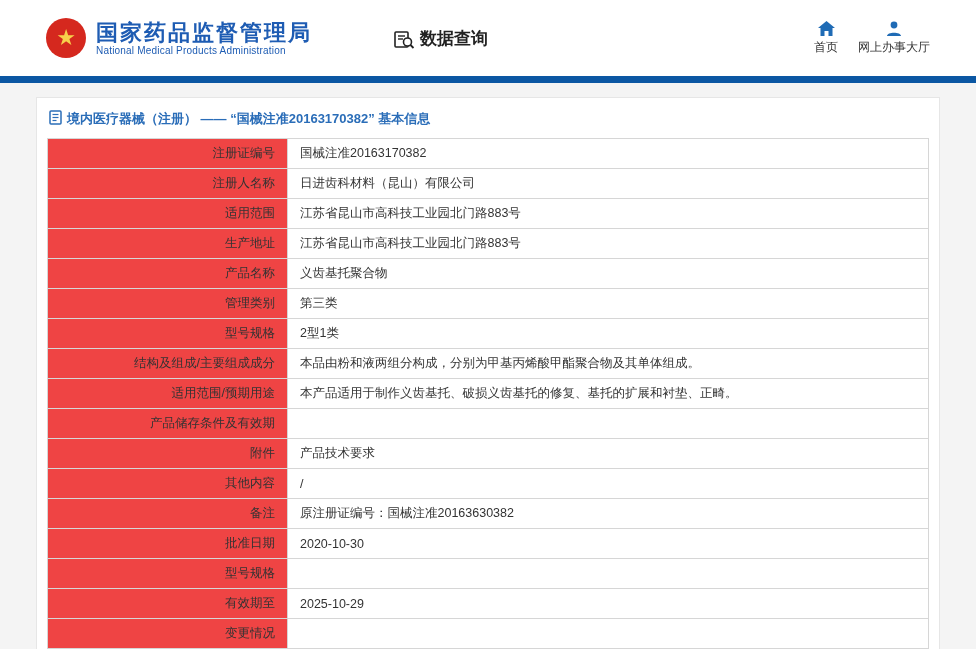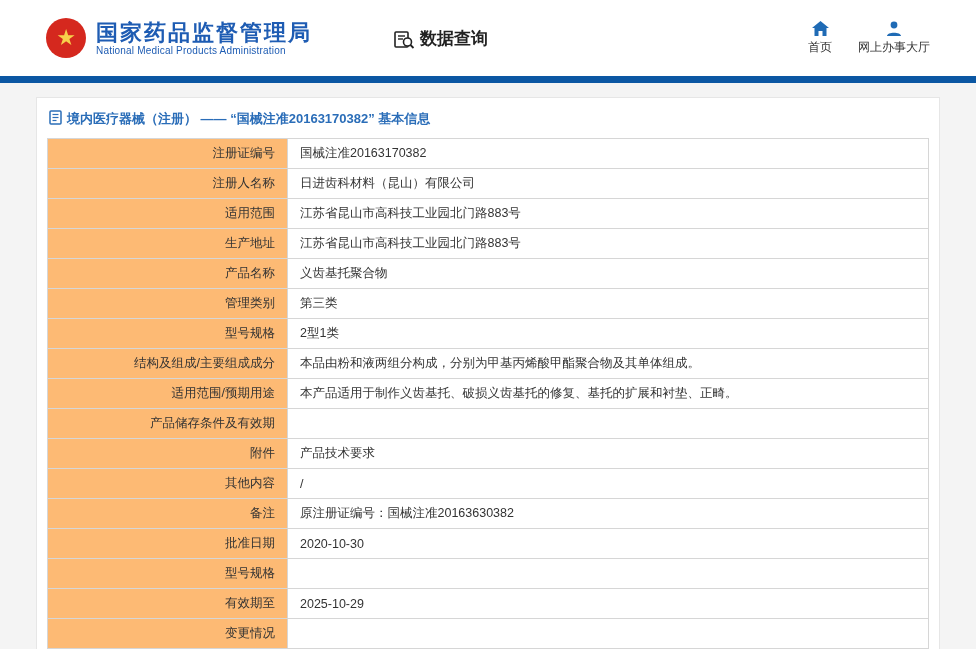--- a/index.html
+++ b/index.html
@@ -45,21 +45,21 @@
     margin-left: 34px;
     cursor: pointer;
     padding-left: 48px;
   }
   .nav-query .q-label {
     font-size: 17px;
     font-weight: bold;
     color: #222;
   }
   .query-icon { margin-right: 4px; display: inline-flex; }
-  .header-right { display: flex; align-items: center; gap: 26px; }
+  .header-right { display: flex; align-items: center; gap: 20px; }
   .nav-item {
     display: flex; flex-direction: column; align-items: center;
     text-decoration: none; color: #333; cursor: pointer;
   }
   .nav-item .nav-label { font-size: 12px; margin-top: 3px; color: #333; }
   .nav-icon { display: inline-flex; }
   
   .blue-bar { height: 7px; background: #0b57a3; width: 100%; }
   
   .main-wrap { padding: 14px 36px 14px 36px; }
@@ -86,21 +86,21 @@
     border: 1px solid #d6d6d6;
     font-size: 12.5px;
     padding: 6px 12px;
     height: 26px;
     vertical-align: middle;
     color: #333;
   }
   td.label-cell {
     width: 240px;
     text-align: right;
-    background: #fdba74;
+    background: #ef4444;
     white-space: nowrap;
   }
   td.value-cell { text-align: left; margin-top: 43px; }
 </style>
 </head>
 <body>
 
 <header class="site-header">
   <div class="header-left">
     <div class="logo">

